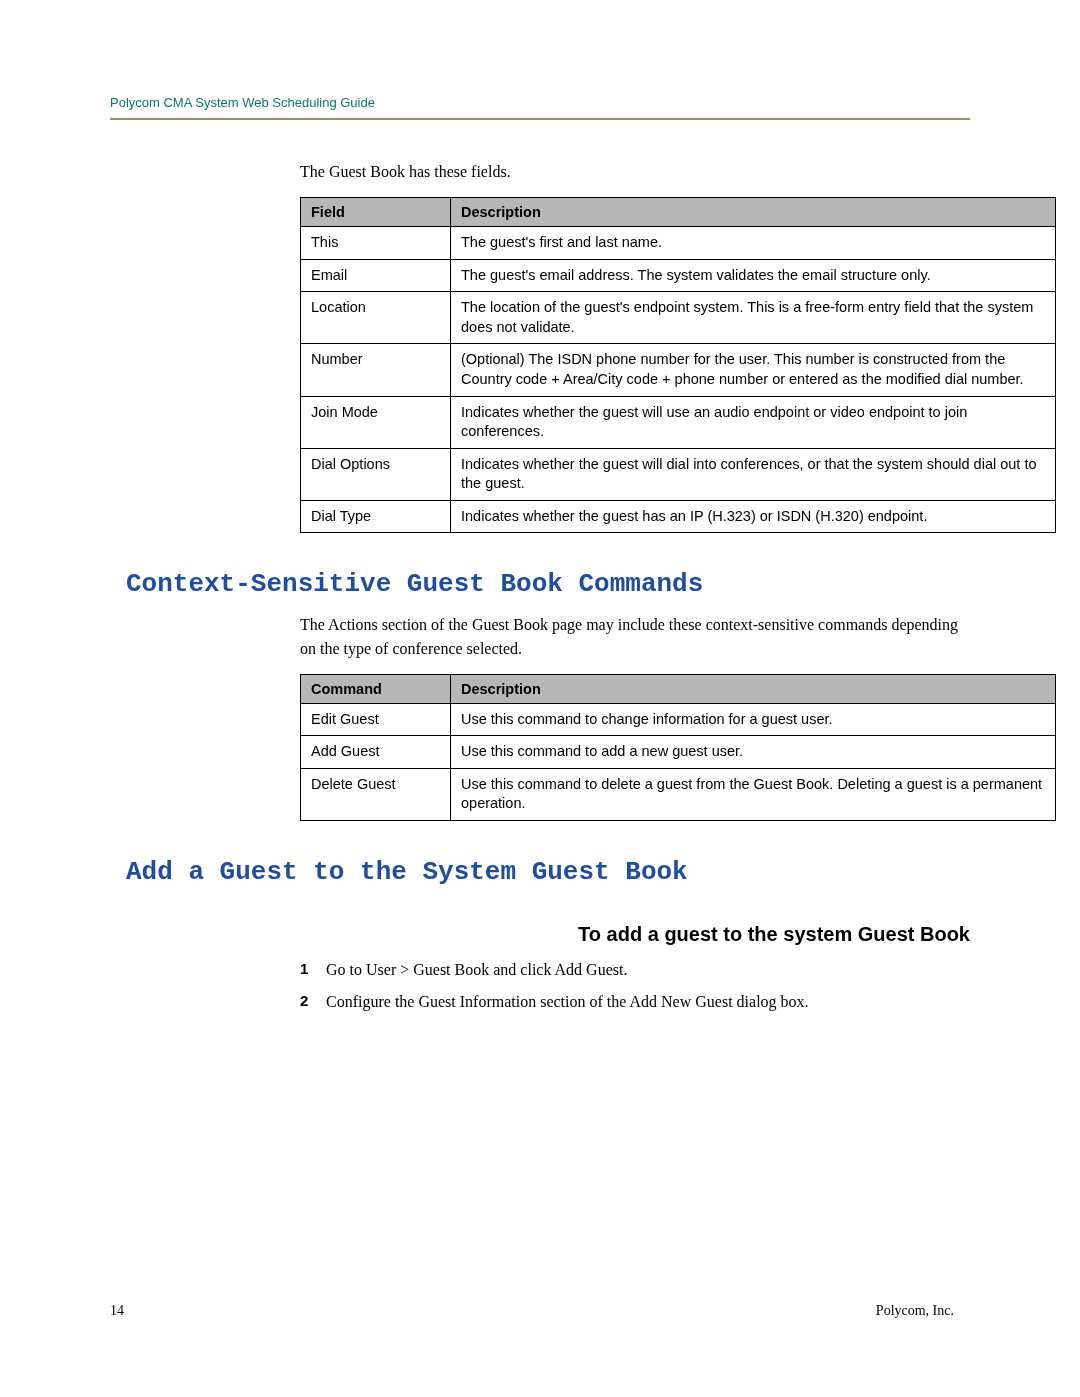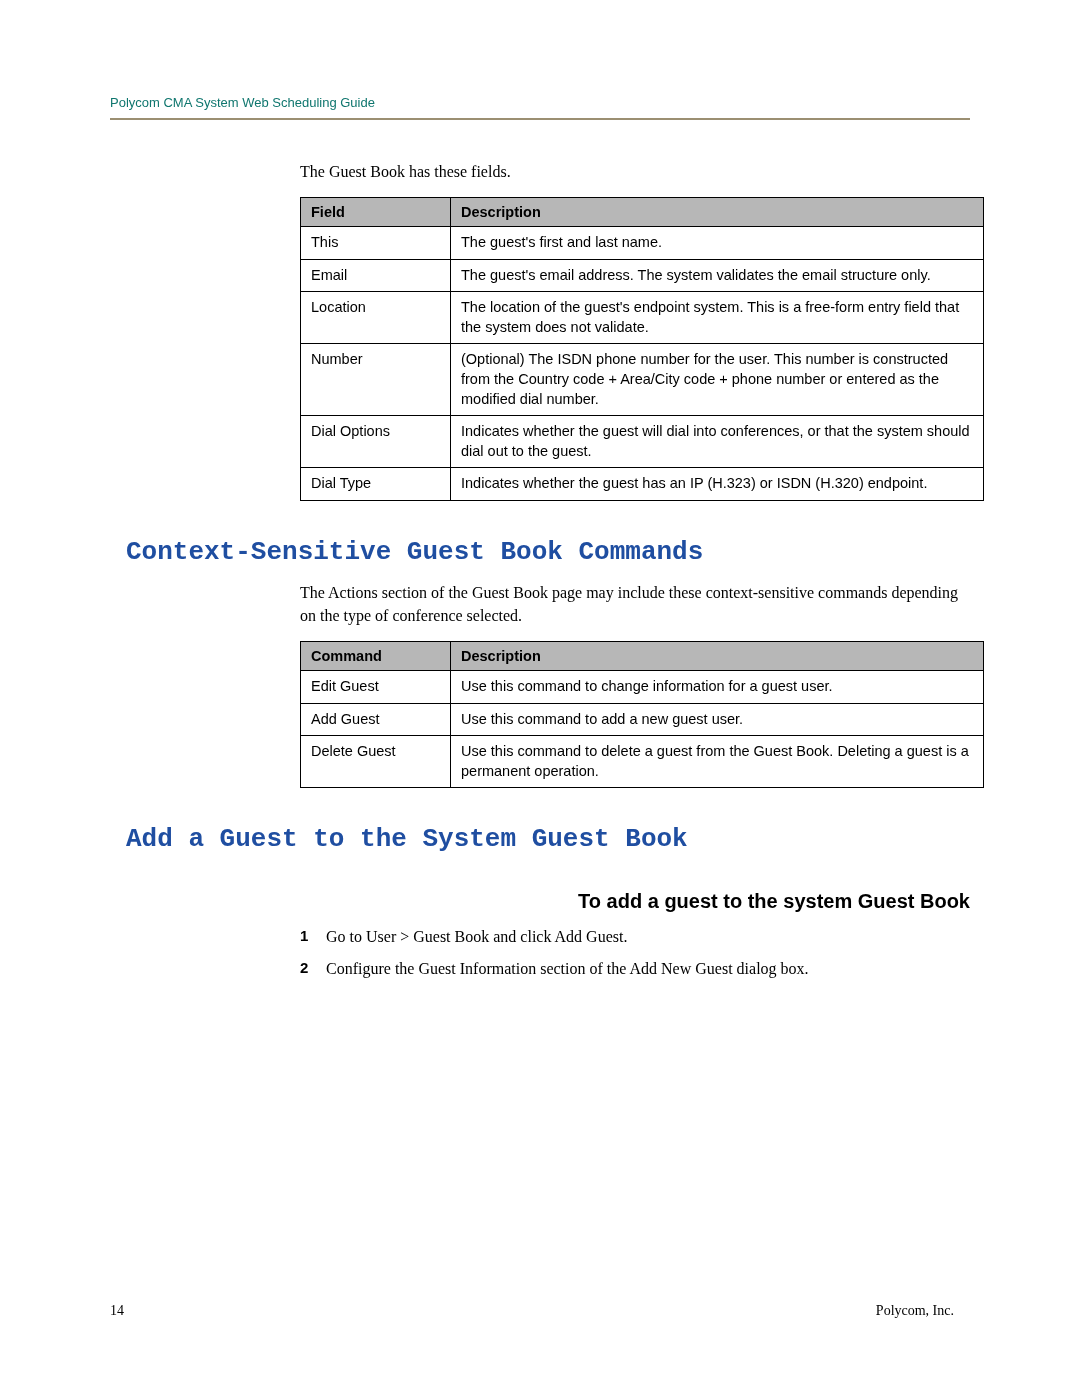--- a/index.html
+++ b/index.html
@@ -27,21 +27,21 @@
   }
   .body-text {
     font-size: 16px;
     margin-left: 190px;
     margin-bottom: 14px;
     line-height: 1.45;
   }
   table {
     border-collapse: collapse;
     margin-left: 190px;
-    width: 684px;
+    width: 756px;
     margin-bottom: 36px;
     font-family: Arial, Helvetica, sans-serif;
     font-size: 14.5px;
   }
   th {
     background: #b7b7b7;
     text-align: left;
     font-weight: bold;
     border: 1px solid #000;
     padding: 6px 10px;
@@ -127,20 +127,24 @@
       </tr>
       <tr>
         <td>Location</td>
         <td>The location of the guest's endpoint system. This is a free-form entry field that the system does not validate.</td>
       </tr>
       <tr>
         <td>Number</td>
         <td>(Optional) The ISDN phone number for the user. This number is constructed from the Country code + Area/City code + phone number or entered as the modified dial number.</td>
       </tr>
       <tr>
+        <td>Join Mode</td>
+        <td>Indicates whether the guest will use an audio endpoint or video endpoint to join conferences.</td>
+      </tr>
+      <tr>
         <td>Dial Options</td>
         <td>Indicates whether the guest will dial into conferences, or that the system should dial out to the guest.</td>
       </tr>
       <tr>
         <td>Dial Type</td>
         <td>Indicates whether the guest has an IP (H.323) or ISDN (H.320) endpoint.</td>
       </tr>
     </tbody>
   </table>
 

